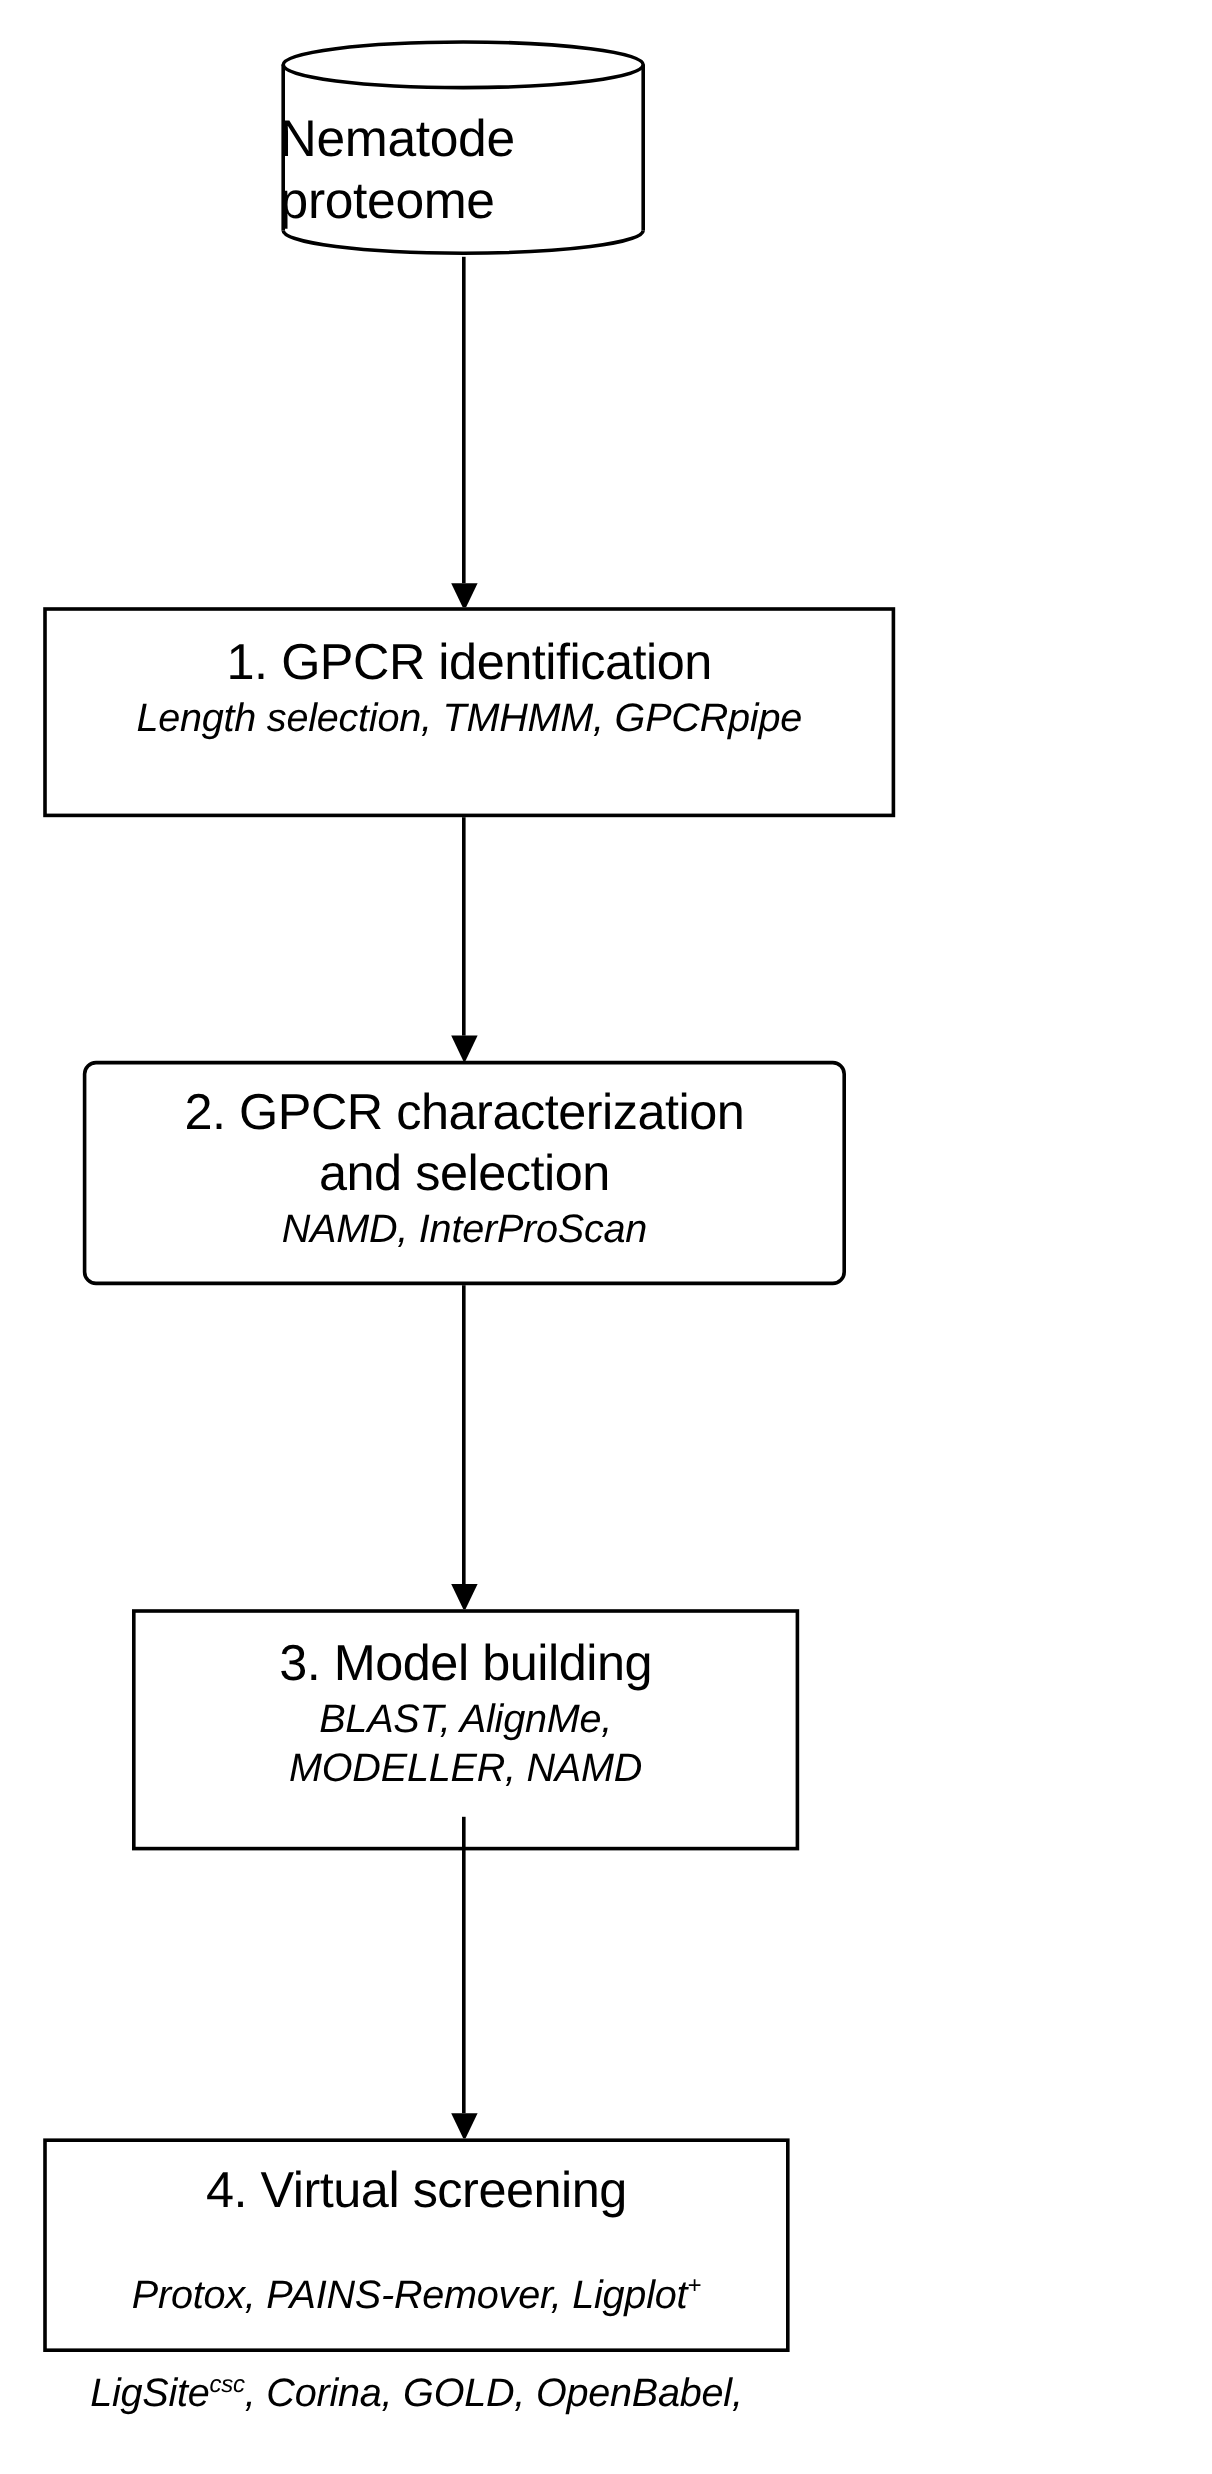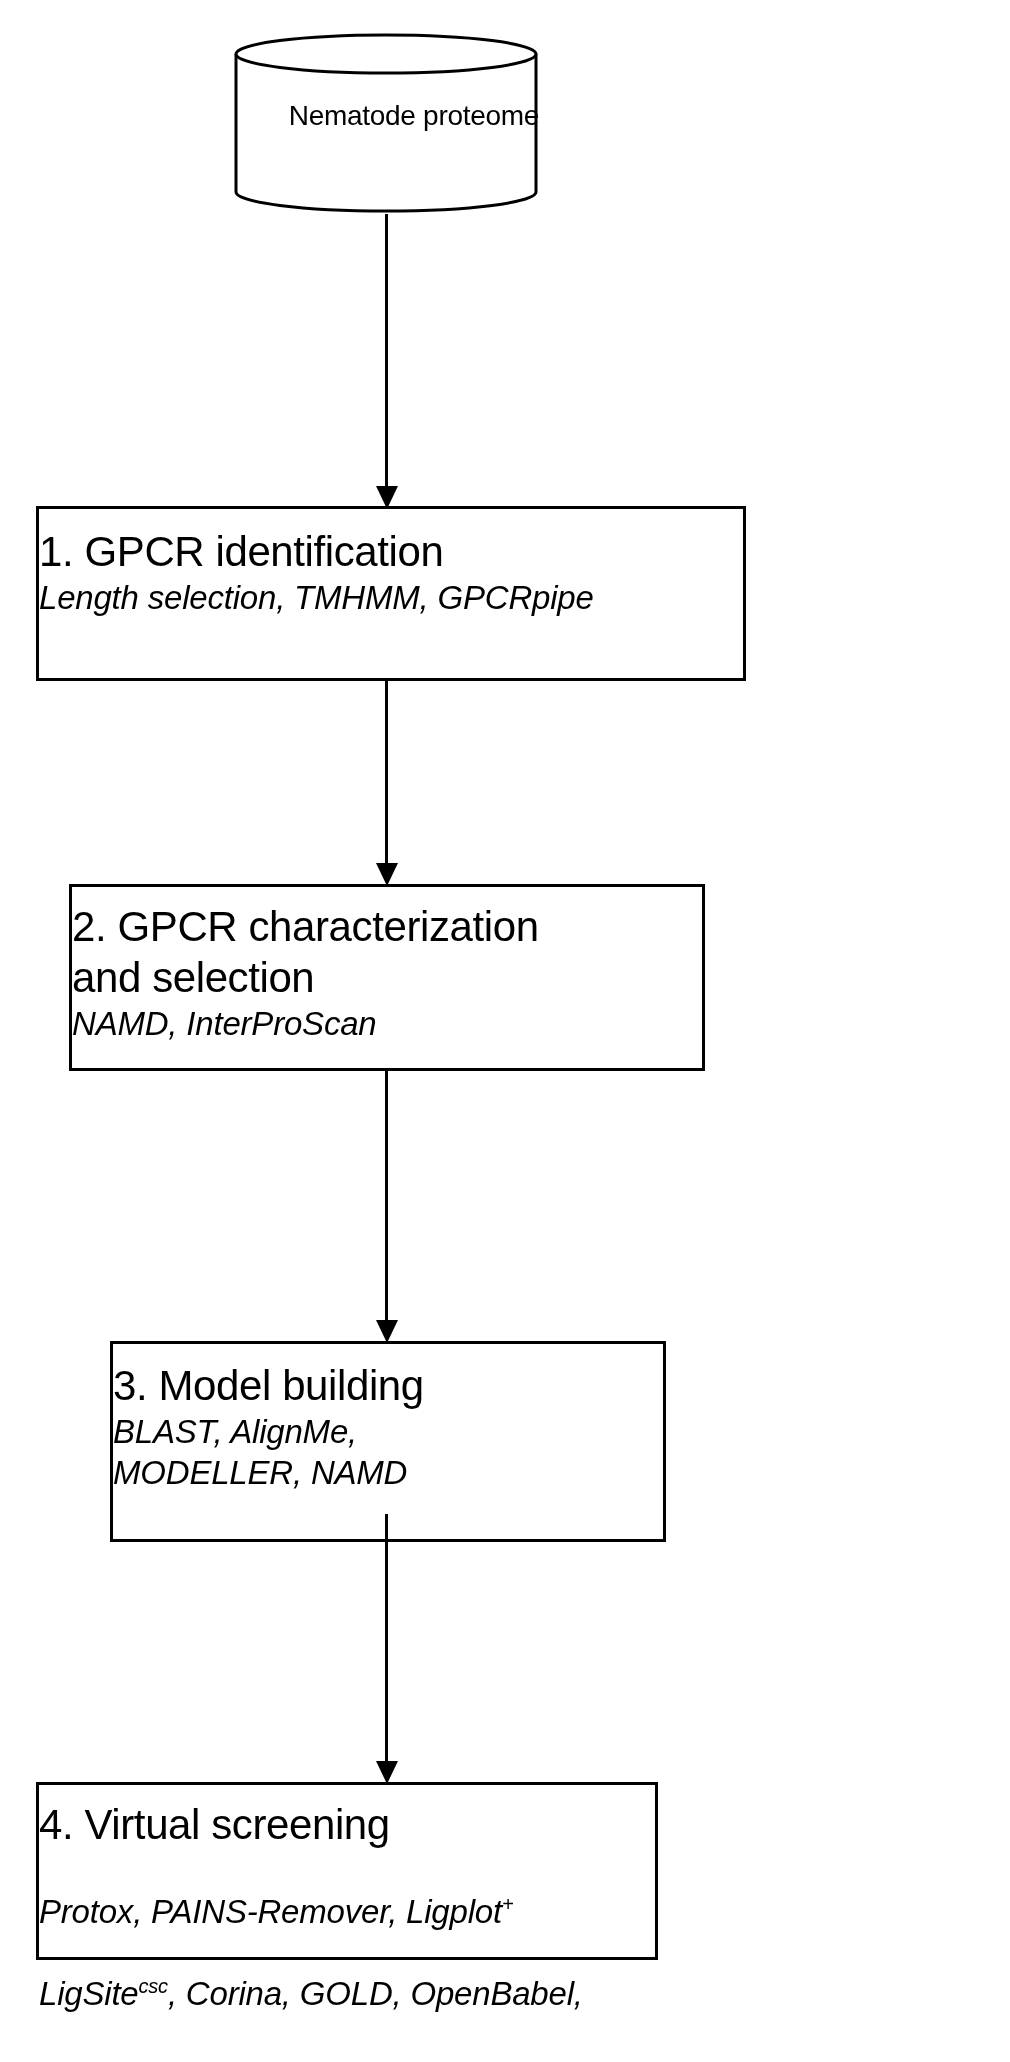--- a/index.html
+++ b/index.html
@@ -37,33 +37,33 @@
     left: 0;
     top: 0;
     width: 306px;
     height: 182px;
   }
   .cyl-label {
     position: absolute;
     left: 0;
     top: 58px;
     width: 306px;
-    text-align: right;
-    font-size: 28px;
+    text-align: left;
+    font-size: 43px;
     line-height: 52px;
     letter-spacing: -0.3px;
   }
 
   
   .box {
     position: absolute;
     border: 3px solid #000000;
     background: #ffffff;
     box-sizing: border-box;
-    text-align: left;
+    text-align: center;
   }
   .box-title {
     font-size: 42px;
     line-height: 51px;
     letter-spacing: -0.4px;
     white-space: pre-line;
   }
   .box-tools {
     font-style: italic;
     font-size: 33px;
@@ -72,21 +72,21 @@
     white-space: pre-line;
   }
   .box-tools sup {
     font-size: 20px;
     font-style: italic;
     vertical-align: super;
     line-height: 0;
   }
 
   #box-1 { left: 36px;  top: 506px;  width: 710px; height: 175px; padding-top: 17px; }
-  #box-2 { left: 69px;  top: 884px;  width: 636px; height: 187px; padding-top: 14px; }
+  #box-2 { left: 69px;  top: 884px;  width: 636px; height: 187px; padding-top: 14px; border-radius: 11px; }
   #box-3 { left: 110px; top: 1341px; width: 556px; height: 201px; padding-top: 16px; }
   #box-4 { left: 36px;  top: 1782px; width: 622px; height: 178px; padding-top: 14px; }
 
   
   .arrow {
     position: absolute;
     width: 30px;
   }
   .arrow-line {
     position: absolute;

